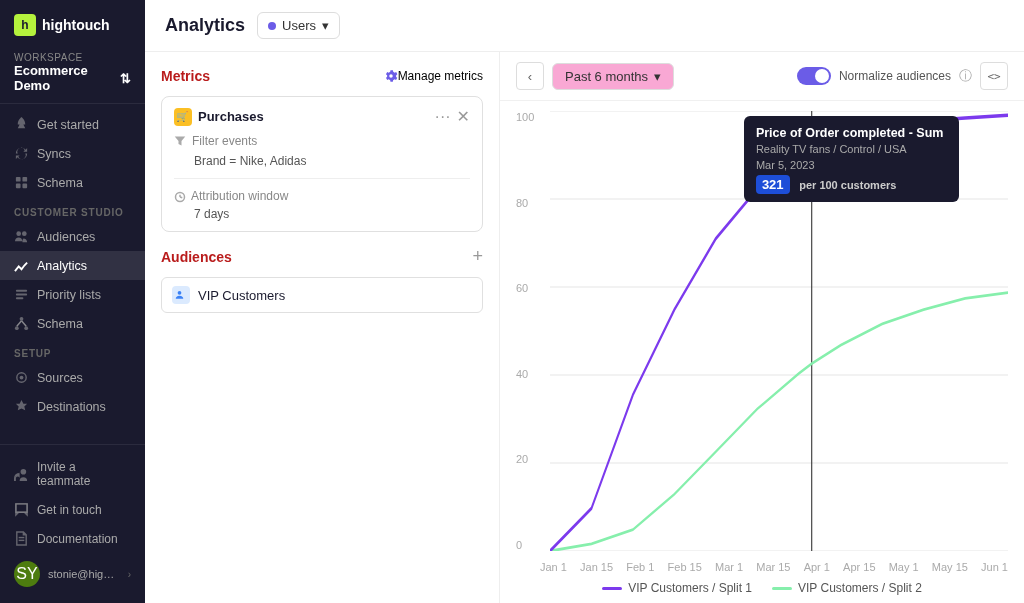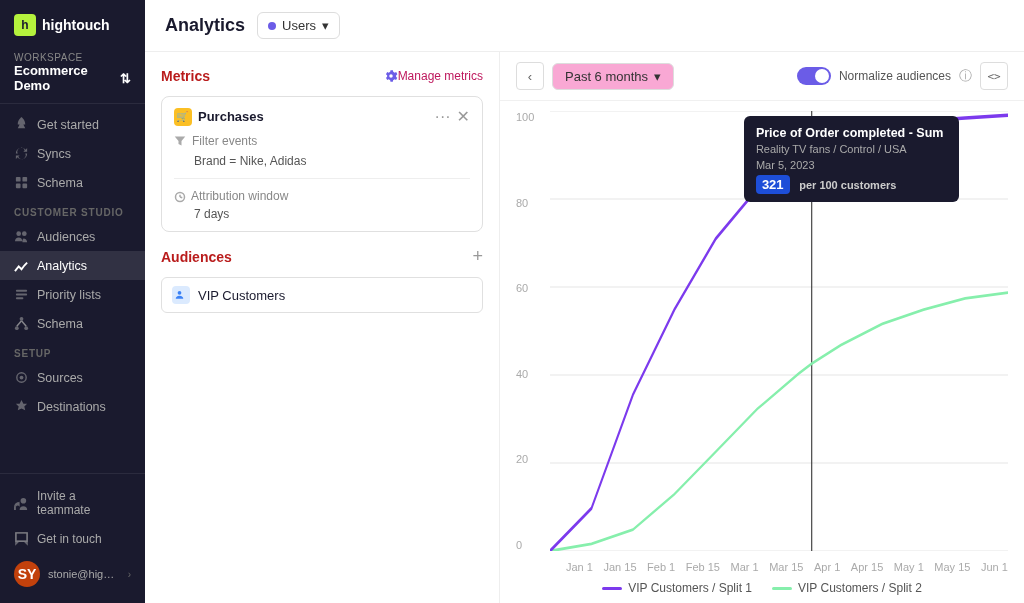--- a/index.html
+++ b/index.html
@@ -59,22 +59,22 @@
       padding: 8px 0;
     }
     .sidebar-footer .sidebar-item { font-size: 12px; }
 
     .user-row {
       display: flex; align-items: center; gap: 8px;
       padding: 8px 14px; cursor: pointer;
     }
     .user-avatar {
       width: 26px; height: 26px; border-radius: 50%;
-      background: #c2410c; display: flex; align-items: center;
-      justify-content: center; font-size: 14px; color: #fff; font-weight: 700; flex-shrink: 0;
+      background: #4d7c0f; display: flex; align-items: center;
+      justify-content: center; font-size: 16px; color: #fff; font-weight: 400; flex-shrink: 0;
     }
     .user-email { color: #aaa; font-size: 11px; flex: 1; overflow: hidden; text-overflow: ellipsis; white-space: nowrap; }
     .user-chevron { color: #666; font-size: 10px; }
 
     
     #main { flex: 1; display: flex; flex-direction: column; overflow: hidden; background: #fff; }
 
     
     .main-header {
       display: flex; align-items: center; gap: 12px;
@@ -98,21 +98,21 @@
       width: 355px; flex-shrink: 0; border-right: 1px solid #eee;
       overflow-y: auto; padding: 16px;
     }
     .panel-section-header {
       display: flex; align-items: center; justify-content: space-between;
       margin-bottom: 12px;
     }
     .panel-section-title { font-size: 14px; font-weight: 600; color: #b91c1c; }
     .manage-metrics-btn {
       display: flex; align-items: center; 
-      color: #be185d; font-size: 12px; cursor: pointer; font-weight: 500;
+      color: #000000; font-size: 12px; cursor: pointer; font-weight: 500;
     }
 
     .metric-card {
       border: 1px solid #e0e0e0; border-radius: 8px;
       padding: 10px 12px; margin-bottom: 14px;
     }
     .metric-card-header {
       display: flex; align-items: center; justify-content: space-between;
       margin-bottom: 8px;
     }
@@ -328,20 +328,28 @@
           <path d="M10 8a3 3 0 100-6 3 3 0 000 6zm4 7a4 4 0 00-8 0h8zm-8-3a2 2 0 10-4 0v-1a4 4 0 014-4 5 5 0 00.6.1A4 4 0 002 12v3H0v-3a6 6 0 016-6" opacity="0.7"></path>
         </svg>
       <span>Invite a teammate</span>
     </div>
     <div class="sidebar-item">
       <svg class="icon" viewBox="0 0 16 16" fill="currentColor">
           <path d="M2 2h12v9H2zM5 11l-3 3V2m9 9l3 3V2" stroke="currentColor" stroke-width="1.5" fill="none" opacity="0.7"></path>
           <path d="M2 2h12v9H2z" stroke="currentColor" stroke-width="1.5" fill="none" opacity="0.7"></path>
         </svg>
       <span>Get in touch</span>
+    </div>
+    <div class="sidebar-item">
+      <svg class="icon" viewBox="0 0 16 16" fill="currentColor">
+          <path d="M3 1h7l3 3v11H3V1zm7 0v3h3" stroke="currentColor" stroke-width="1.5" fill="none" opacity="0.7"></path>
+          <line x1="5" y1="7" x2="11" y2="7" stroke="currentColor" stroke-width="1.5" opacity="0.7"></line>
+          <line x1="5" y1="10" x2="11" y2="10" stroke="currentColor" stroke-width="1.5" opacity="0.7"></line>
+        </svg>
+      <span>Documentation</span>
     </div>
     <div class="user-row">
       <div class="user-avatar">SY</div>
       <span class="user-email">stonie@hightouch.io</span>
       <span class="user-chevron">›</span>
     </div>
   </div>
 </div>
 
 <div id="main">
@@ -461,21 +469,21 @@
 
           <line x1="360" y1="0" x2="360" y2="310" stroke="#333" stroke-width="1.5"></line>
 
           <polyline points="0,310 57,305 114,295 171,270 228,240 285,210 342,185 360,178 400,165 457,150 514,140 571,132 630,128" fill="none" stroke="#86efac" stroke-width="2"></polyline>
 
           <polyline points="0,310 57,280 114,200 171,140 228,90 285,55 342,30 360,20 400,14 457,10 514,7 571,5 630,3" fill="none" stroke="#7c3aed" stroke-width="2.5"></polyline>
 
           <circle cx="360" cy="20" r="6" fill="#7c3aed" stroke="white" stroke-width="2"></circle>
         </svg>
 
-        <div style="position:absolute; left:66px; right:16px; bottom:30px; display:flex; justify-content:space-between; font-size:11px; color:#aaa;">
+        <div style="position:absolute; left:40px; right:16px; bottom:30px; display:flex; justify-content:space-between; font-size:11px; color:#aaa;">
           <span>Jan 1</span>
           <span>Jan 15</span>
           <span>Feb 1</span>
           <span>Feb 15</span>
           <span>Mar 1</span>
           <span>Mar 15</span>
           <span>Apr 1</span>
           <span>Apr 15</span>
           <span>May 1</span>
           <span>May 15</span>

